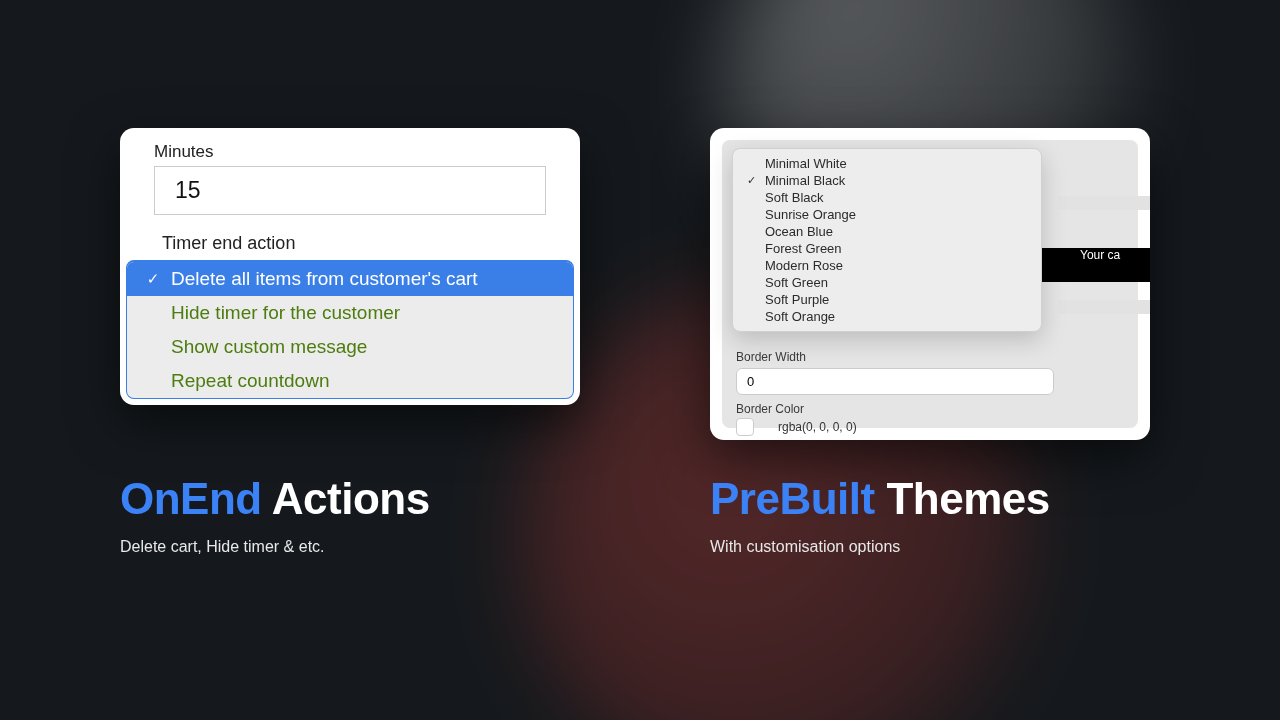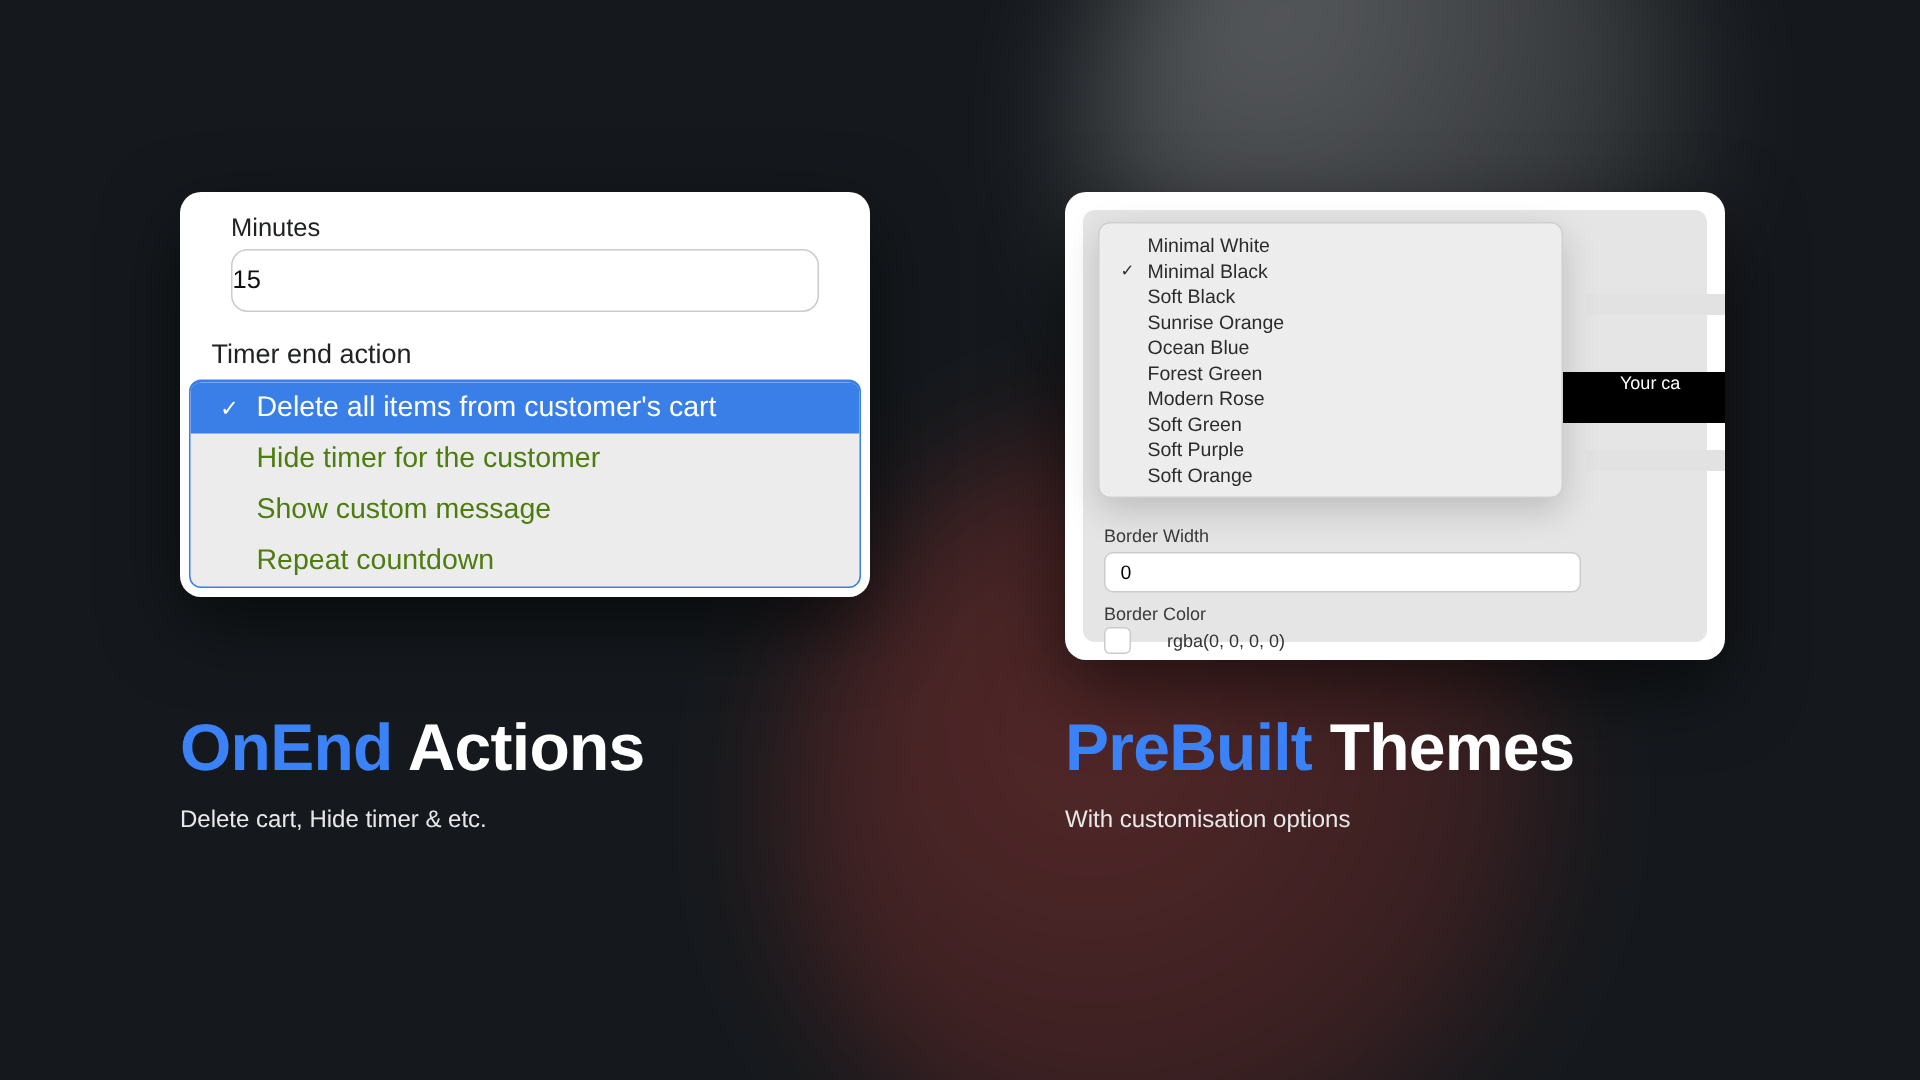--- a/index.html
+++ b/index.html
@@ -31,28 +31,28 @@
     overflow: hidden;
   }
   .card.left { left: 120px; top: 128px; width: 460px; padding: 14px 0 0 0; }
   .card.right { left: 710px; top: 128px; width: 440px; height: 312px; padding: 12px; }
 
   .field-group { padding: 0 34px; }
   .field-label { font-size: 17px; color: #202223; margin-bottom: 4px; }
   .text-input {
     width: 100%;
     border: 1px solid #c9cccf;
-    border-radius: 11px;
-    padding: 10px 0;
-    font-size: 17px;
+    border-radius: 0;
+    padding: 10px 20px;
+    font-size: 23px;
     color: #111;
     outline: none;
   }
   .section-gap { height: 18px; }
-  .field-label2 { font-size: 18px; color: #202223; padding: 0 21px; margin-bottom: 6px; }
+  .field-label2 { font-size: 18px; color: #202223; padding: 0 42px; margin-bottom: 6px; }
 
   .dropdown {
     margin: 0 6px 6px 6px;
     background: #ececec;
     border: 1px solid #3a7ee7;
     border-top: 2px solid #3a7ee7;
     border-radius: 8px;
     overflow: hidden;
   }
   .dd-item {

